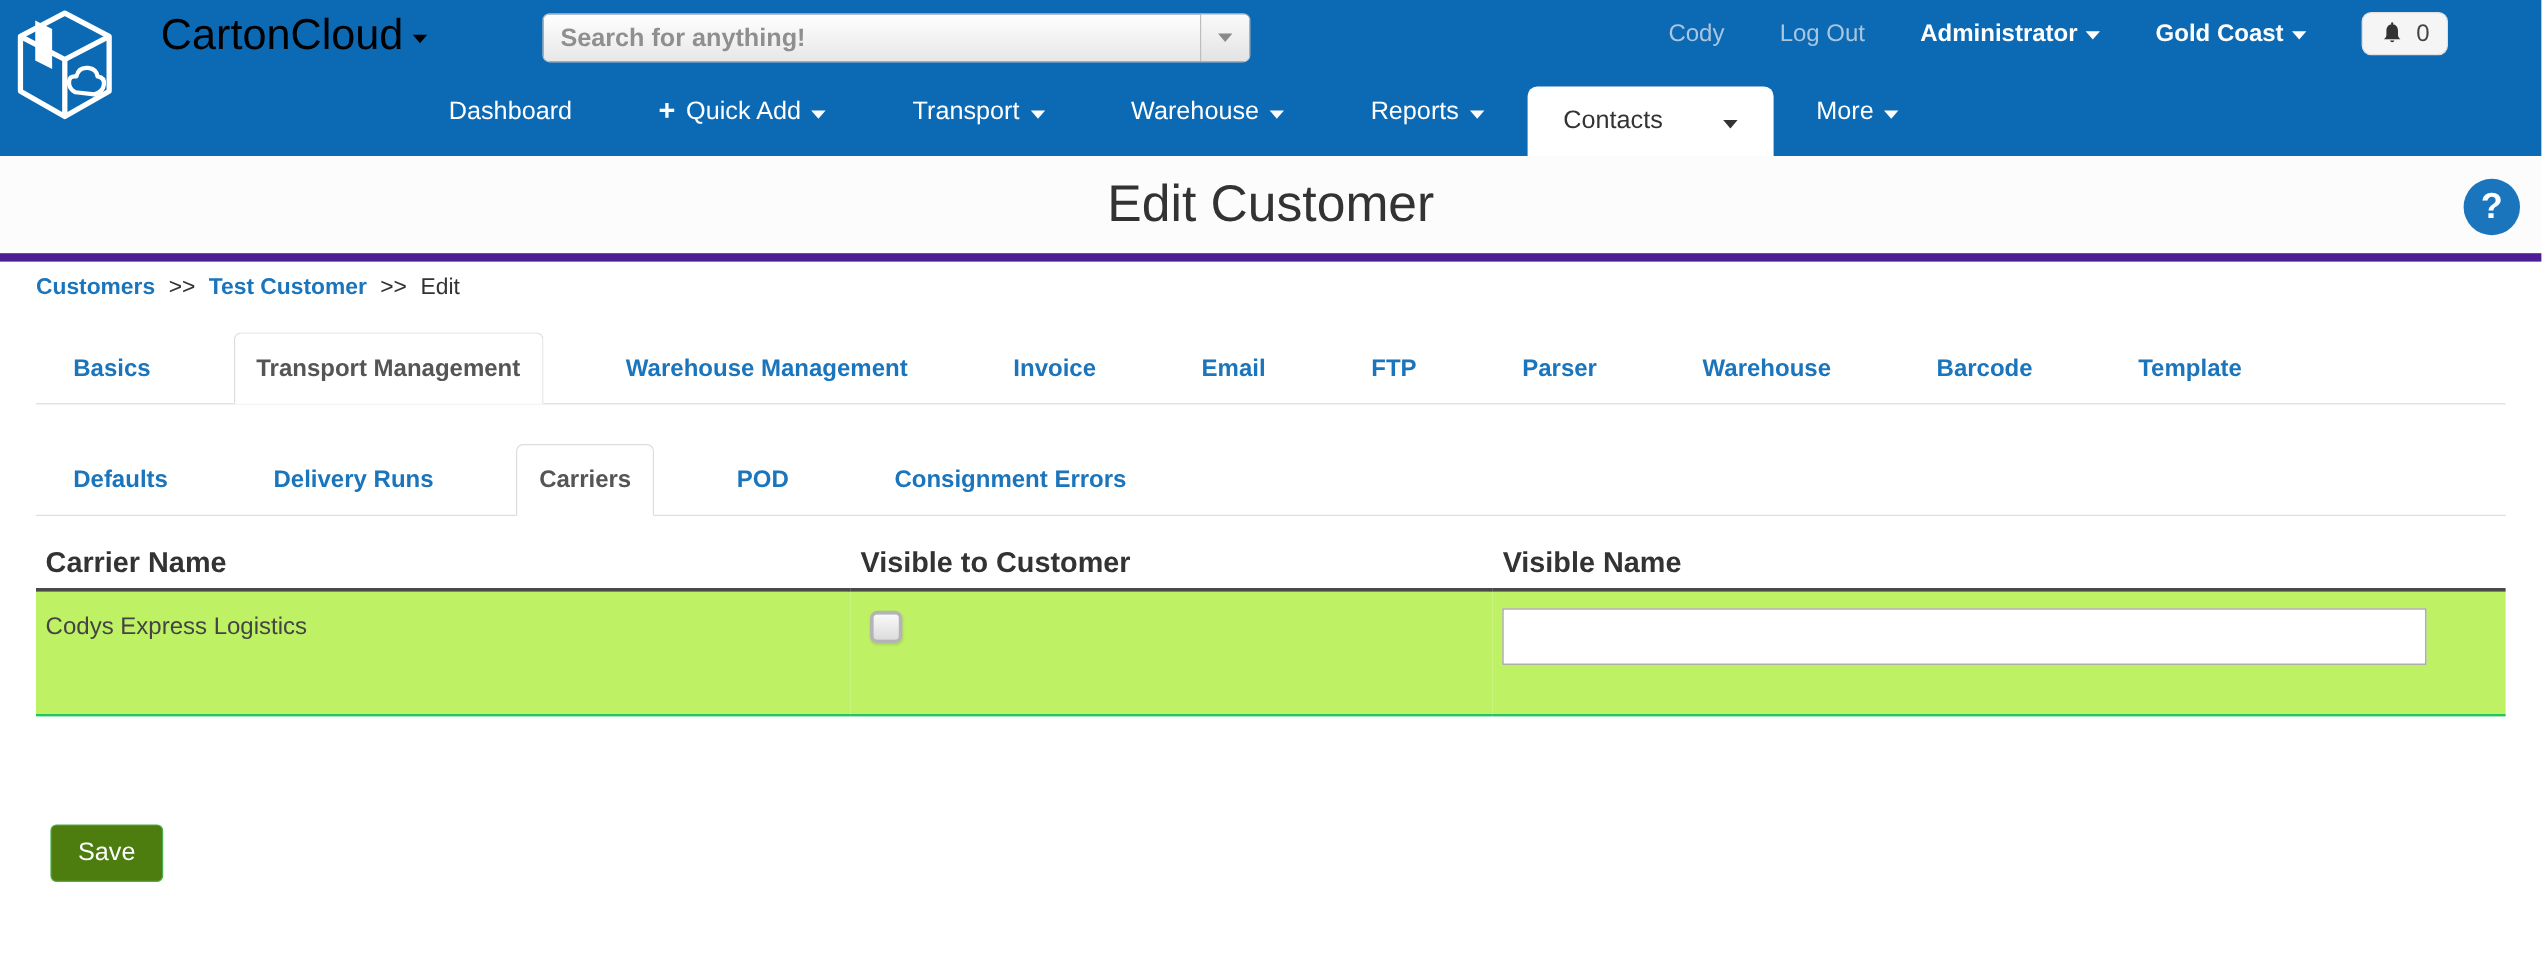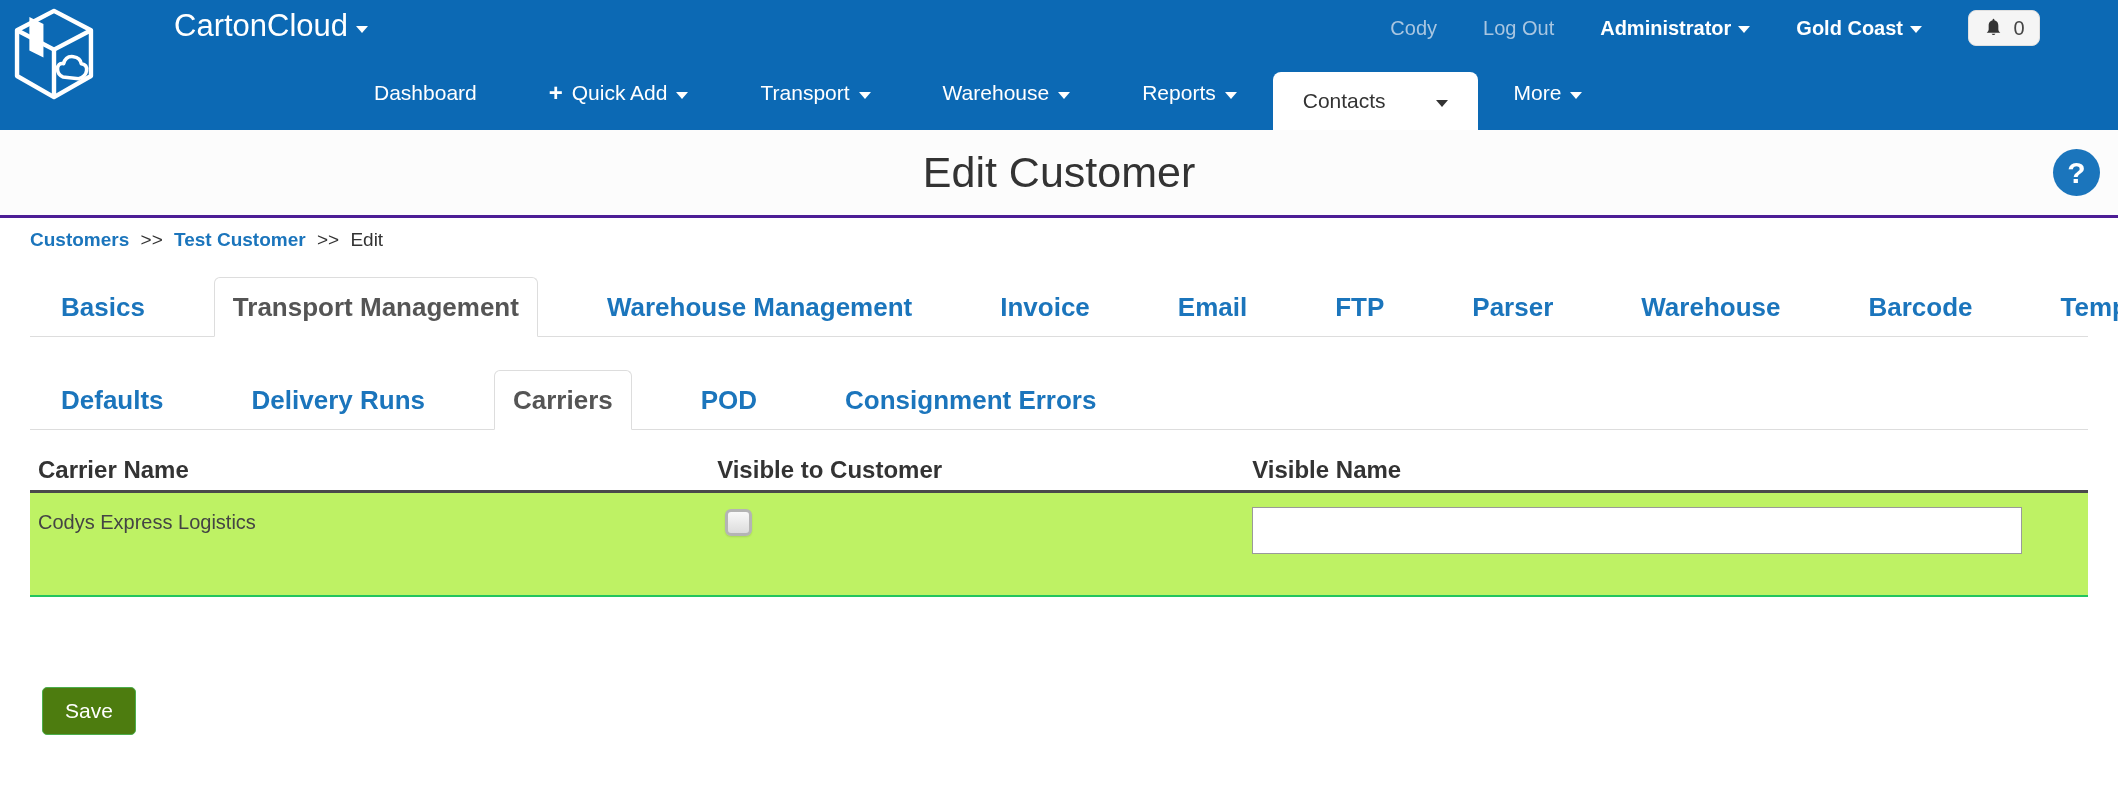--- a/index.html
+++ b/index.html
@@ -6,21 +6,21 @@
   html,body { width:2118px; height:807px; }
   body {
     font-family:"Liberation Sans", sans-serif;
     background:#ffffff; color:#333; overflow:hidden; position:relative;
   }
 
   
   .navbar { position:relative; height:130px; background:#0c69b4; }
   .logo-wrap { position:absolute; left:10px; top:2px; width:88px; height:104px; }
   .brand { position:absolute; left:134px; top:8px; display:flex; align-items:center;
-           color:#ffffff; font-size:31px; font-weight:400; cursor:pointer;margin-left:40px; }
+           color:#000000; font-size:36px; font-weight:400; cursor:pointer; }
   .brand .caret { margin-left:8px; margin-top:6px; }
   .caret { display:inline-block; width:0; height:0;
            border-left:6px solid transparent; border-right:6px solid transparent;
            border-top:7px solid currentColor; }
 
   .search-wrap { position:absolute; left:452px; top:11px; width:590px; height:41px;
                  display:flex; border:1px solid #bdbdbd; border-radius:6px;
                  background:linear-gradient(#ffffff,#e7e7e7); overflow:hidden; }
   .search-input { flex:1; border:none; outline:none; background:transparent;
                   padding:0 14px; font-size:21px; font-weight:bold; color:#555;
@@ -44,39 +44,39 @@
                  display:flex; align-items:center; }
   .nav-item { display:flex; align-items:center; height:74px; padding:0 36px;
               color:#ffffff; font-size:21px; cursor:pointer; white-space:nowrap; }
   .nav-item .caret { margin-left:9px; margin-top:4px; }
   .nav-item .plus { font-weight:bold; font-size:24px; margin-right:9px; }
   .nav-item.active { height:58px; align-self:flex-end; background:#ffffff;
                      color:#333; border-radius:8px 8px 0 0; padding:0 30px;gap:41px; }
 
   
   .title-bar { position:relative; height:88px; background:#fcfcfc;
-               border-bottom:3px solid #4c1d95;
+               border-bottom:7px solid #4c1d95;
                display:flex; align-items:center; justify-content:center; }
   .page-title { font-size:43px; font-weight:400; color:#333; }
   .help-btn { position:absolute; right:18px; top:19px; width:47px; height:47px;
               border-radius:50%; background:#1b75bc; color:#fff; font-weight:bold;
               font-size:30px; display:flex; align-items:center; justify-content:center;
               cursor:pointer; }
 
   
   .breadcrumb { padding:11px 30px 0 30px; font-size:19px; color:#333; }
   .crumb-link { color:#1b75bc; font-weight:bold; text-decoration:none; cursor:pointer; }
   .crumb-sep { color:#333; margin:0 6px; }
 
   
   .tabs-wrap { padding:0 30px; margin-top:26px; }
   .subtabs-wrap { padding:0 30px; margin-top:33px; }
   .nav-tabs { display:flex; column-gap:50px; list-style:none;
               border-bottom:1px solid #ddd; padding-left:12px; }
-  .tab { display:block; padding:17px 18px; margin-bottom:-1px; font-size:26px;
+  .tab { display:block; padding:17px 18px; margin-bottom:-1px; font-size:20px;
          font-weight:bold; color:#1b75bc; cursor:pointer; white-space:nowrap;
          border:1px solid transparent; line-height:24px; }
   .tab.active { background:#fff; color:#555; cursor:default;
                 border-color:#ddd #ddd #ffffff #ddd; border-radius:6px 6px 0 0; }
 
   
   .table-wrap { margin:18px 30px 0 30px; }
   table.carriers { width:100%; border-collapse:collapse; table-layout:fixed; }
   table.carriers col.c1 { width:33%; }
   table.carriers col.c2 { width:26%; }
@@ -119,20 +119,26 @@
       <path d="M22 14 L38 22 L38 60 L22 52 Z" fill="#ffffff"></path>
       <path d="M60 82 q-6 -3 -6 -9 q0 -7 7 -6 q2 -9 11 -8 q8 1 9 8 q7 1 6 8 q-1 7 -9 9 z" fill="none" stroke="#ffffff" stroke-width="4" stroke-linejoin="round"></path>
     </svg>
   </div>
 
   <div class="brand">
     <span>CartonCloud</span>
     <span class="caret"></span>
   </div>
 
+  <div class="search-wrap">
+    <input class="search-input" type="text" placeholder="Search for anything!" style="">
+    <div class="search-dd">
+      <span class="caret"></span>
+    </div>
+  </div>
 
   <div class="topbar-right">
     <span class="topbar-link">Cody</span>
     <span class="topbar-link">Log Out</span>
     <span class="topbar-dd">
       <span>Administrator</span>
       <span class="caret"></span>
     </span>
     <span class="topbar-dd">
       <span>Gold Coast</span>

